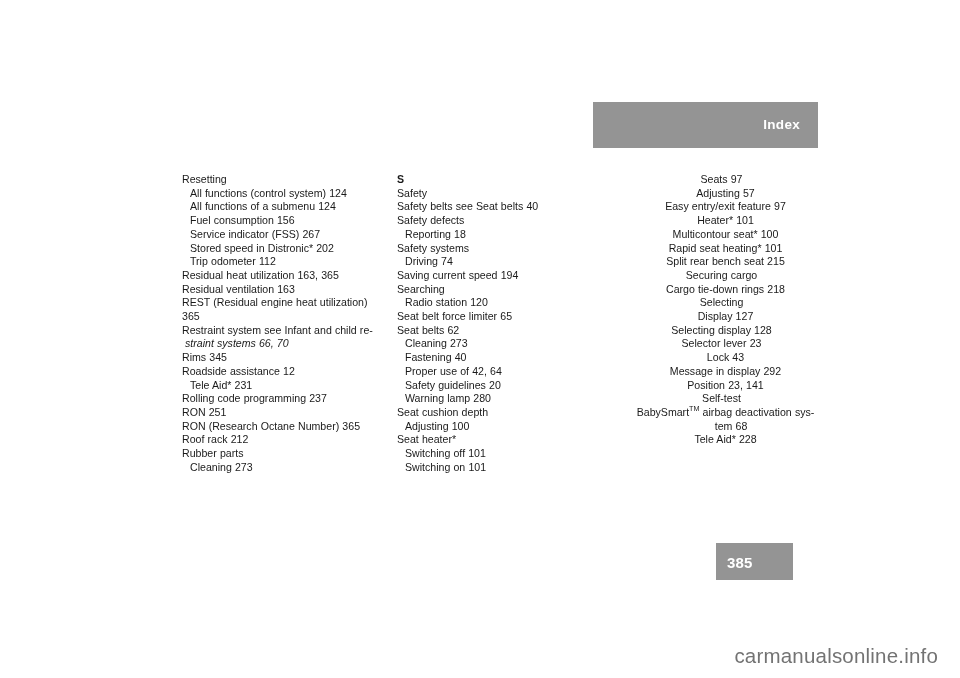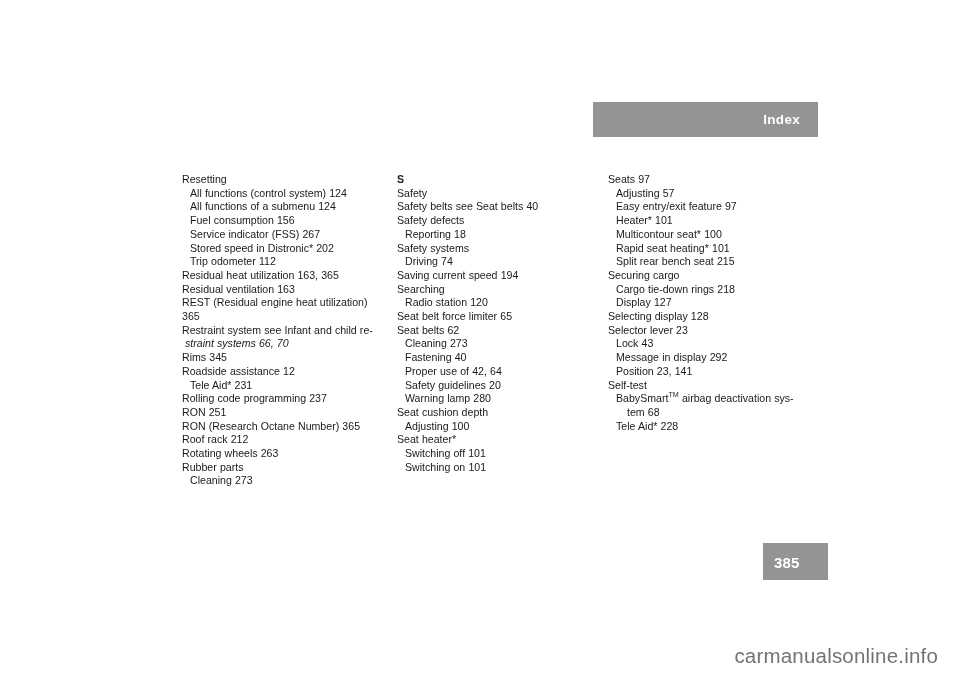--- a/index.html
+++ b/index.html
@@ -23,21 +23,21 @@
     width: 960px;
     height: 678px;
   }
 
   
   .header-banner {
     position: absolute;
     left: 593px;
     top: 102px;
     width: 225px;
-    height: 35px;
+    height: 46px;
     background: #949494;
     box-sizing: border-box;
   }
   .header-banner .header-title {
     position: absolute;
     right: 18px;
     top: 50%;
     transform: translateY(-50%);
     color: #ffffff;
     font-size: 13.5px;
@@ -57,21 +57,21 @@
   .index-columns {
     display: flex;
     flex-direction: row;
     align-items: flex-start;
   }
   .index-column {
     width: 205px;
     margin-right: 5px;
   }
   .index-column.col-2 { margin-left: 5px; }
-  .index-column.col-3 { margin-left: 1px; }
+  .index-column.col-3 { margin-left: 15px; text-align: center; }
 
   .entry {
     font-size: 10.6px;
     line-height: 13.7px;
     color: #1a1a1a;
     white-space: pre-wrap;
     word-spacing: 0.2px;
   }
   .entry.level-0 {
     padding-left: 6px;
@@ -95,23 +95,23 @@
   }
   .sup {
     font-size: 7.2px;
     vertical-align: super;
     line-height: 0;
   }
 
   
   .page-number-box {
     position: absolute;
-    left: 763px;
+    left: 716px;
     top: 543px;
-    width: 65px;
+    width: 77px;
     height: 37px;
     background: #949494;
   }
   .page-number-box .page-number {
     position: absolute;
     left: 11px;
     top: 50%;
     transform: translateY(-50%);
     color: #ffffff;
     font-size: 15px;
@@ -157,21 +157,20 @@
           <div class="entry level-0">REST (Residual engine heat utilization) 365</div>
           <div class="entry level-0">Restraint system see Infant and child re-</div>
           <div class="entry cont-0">straint systems 66, 70</div>
           <div class="entry level-0">Rims 345</div>
           <div class="entry level-0">Roadside assistance 12</div>
           <div class="entry level-1">Tele Aid* 231</div>
           <div class="entry level-0">Rolling code programming 237</div>
           <div class="entry level-0">RON 251</div>
           <div class="entry level-0">RON (Research Octane Number) 365</div>
           <div class="entry level-0">Roof rack 212</div>
-          <div class="entry level-0">Rotating wheels 263</div>
           <div class="entry level-0">Rubber parts</div>
           <div class="entry level-1">Cleaning 273</div>
         </div>
       <div class="index-column col-2">
           <div class="entry level-0 section-letter">S</div>
           <div class="entry level-0">Safety</div>
           <div class="entry level-0">Safety belts see Seat belts 40</div>
           <div class="entry level-0">Safety defects</div>
           <div class="entry level-1">Reporting 18</div>
           <div class="entry level-0">Safety systems</div>
@@ -195,20 +194,21 @@
       <div class="index-column col-3">
           <div class="entry level-0">Seats 97</div>
           <div class="entry level-1">Adjusting 57</div>
           <div class="entry level-1">Easy entry/exit feature 97</div>
           <div class="entry level-1">Heater* 101</div>
           <div class="entry level-1">Multicontour seat* 100</div>
           <div class="entry level-1">Rapid seat heating* 101</div>
           <div class="entry level-1">Split rear bench seat 215</div>
           <div class="entry level-0">Securing cargo</div>
           <div class="entry level-1">Cargo tie-down rings 218</div>
+          <div class="entry level-0">Selecting</div>
           <div class="entry level-1">Display 127</div>
           <div class="entry level-0">Selecting display 128</div>
           <div class="entry level-0">Selector lever 23</div>
           <div class="entry level-1">Lock 43</div>
           <div class="entry level-1">Message in display 292</div>
           <div class="entry level-1">Position 23, 141</div>
           <div class="entry level-0">Self-test</div>
           <div class="entry level-1">BabySmart<span class="sup">TM</span><span> airbag deactivation sys-</span></div>
           <div class="entry cont-1">tem 68</div>
           <div class="entry level-1">Tele Aid* 228</div>

